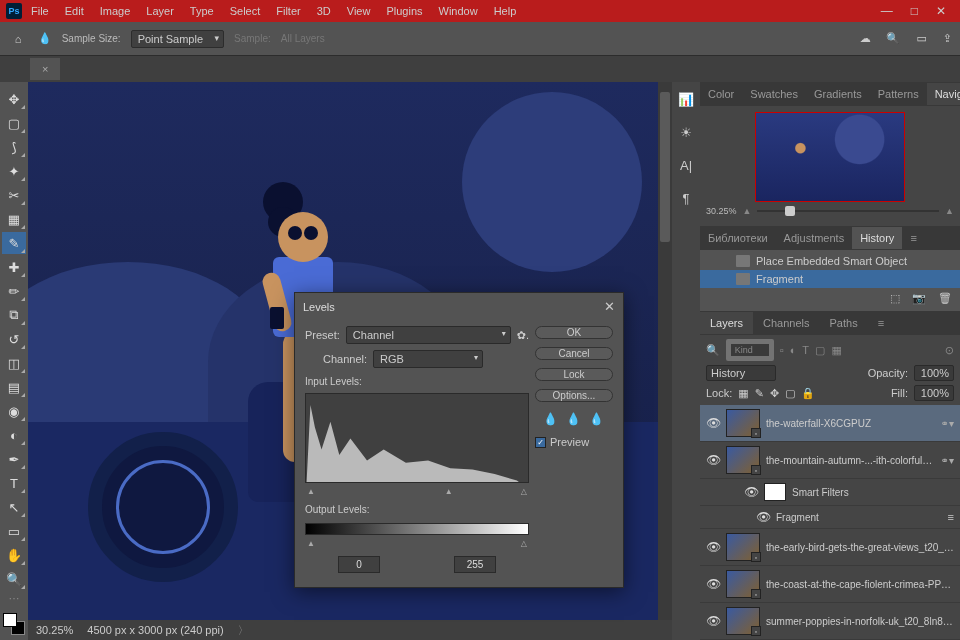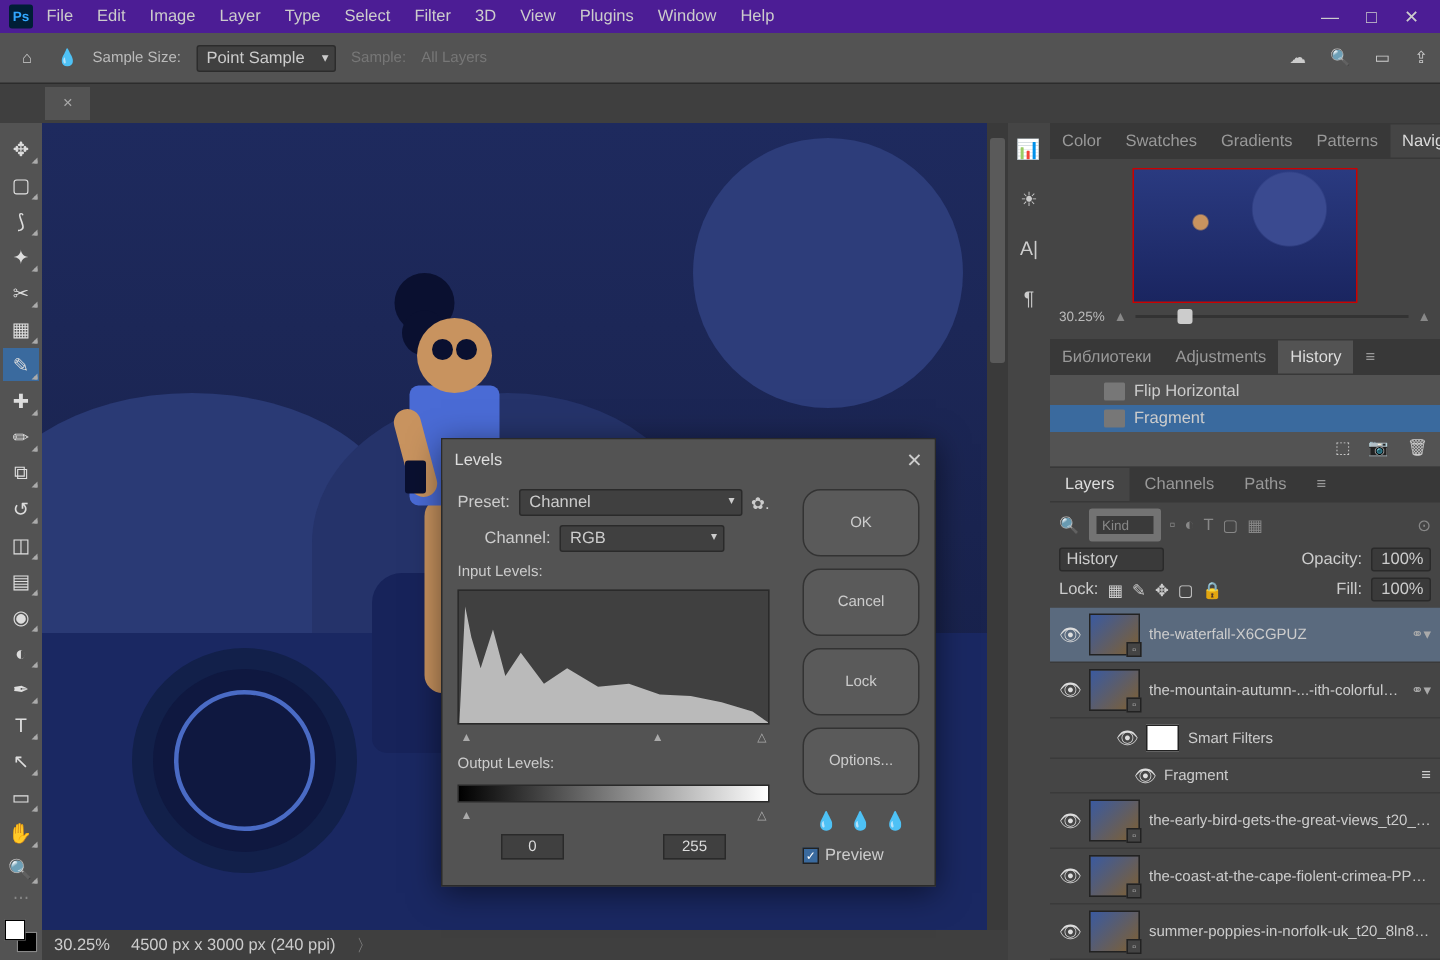--- a/index.html
+++ b/index.html
@@ -1,17 +1,17 @@
 <!DOCTYPE html>
 <html><head>
 <meta charset="utf-8">
 <style>
 *{margin:0;padding:0;box-sizing:border-box;font-family:"Segoe UI",Tahoma,sans-serif;font-size:11px;color:#ccc;user-select:none}
 body{background:#111;width:960px;height:640px;overflow:hidden;position:relative}
-.menubar{height:22px;background:#4c1d95;display:flex;align-items:center;padding:0 6px;gap:2px}
+.menubar{height:22px;background:#b91c1c;display:flex;align-items:center;padding:0 6px;gap:2px}
 .menubar .ps{width:16px;height:16px;background:#001e36;color:#31a8ff;font-weight:bold;display:flex;align-items:center;justify-content:center;border-radius:2px;font-size:9px}
 .menubar .mi{padding:3px 7px;cursor:pointer}
 .menubar .winbtns{margin-left:auto;display:flex;gap:18px;padding-right:8px}
 .menubar .winbtns span{cursor:pointer;font-size:12px}
 .optbar{height:34px;background:#535353;display:flex;align-items:center;padding:0 8px;gap:10px;border-bottom:1px solid #2c2c2c}
 .optbar .home{width:20px;height:20px;display:flex;align-items:center;justify-content:center}
 .optbar .dd{background:#404040;border:1px solid #2c2c2c;padding:2px 20px 2px 6px;border-radius:2px;position:relative}
 .optbar .dd::after{content:"▾";position:absolute;right:4px;top:2px;font-size:9px}
 .optbar .lbl{color:#bbb;font-size:10px}
 .optbar .lbl.dim{color:#777}
@@ -88,38 +88,38 @@
 .layer .nm{font-size:10px;flex:1;white-space:nowrap;overflow:hidden;text-overflow:ellipsis}
 .layer .link{font-size:10px;color:#aaa}
 .layer.sub{padding-left:44px}
 .layer.sub .th{width:22px;height:18px;background:#fff}
 .layer.fx{padding-left:56px;font-size:9px;color:#bbb}
 
 .levels{position:absolute;left:294px;top:292px;width:330px;background:#535353;border:1px solid #2a2a2a;box-shadow:0 4px 20px rgba(0,0,0,0.5);z-index:10}
 .levels .tb{display:flex;align-items:center;padding:6px 8px;background:#535353}
 .levels .tb .ttl{font-size:11px;color:#ddd}
 .levels .tb .x{margin-left:auto;cursor:pointer;font-size:13px}
-.levels .body{display:flex;padding:6px 10px 14px;gap:22px}
+.levels .body{display:flex;padding:6px 10px 14px;gap:6px}
 .levels .left{flex:1;display:flex;flex-direction:column;gap:6px}
 .levels .row{display:flex;align-items:center;gap:6px;font-size:10px}
 .levels .row .sel{flex:1;background:#404040;border:1px solid #2a2a2a;padding:2px 16px 2px 6px;border-radius:2px;position:relative}
 .levels .row .sel::after{content:"▾";position:absolute;right:4px;top:2px;font-size:8px}
 .levels .row .gear{font-size:11px}
 .levels .lbl{font-size:10px;color:#ccc;margin-top:2px}
 .levels .histo{height:90px;background:#404040;border:1px solid #2a2a2a;position:relative;overflow:hidden}
 .levels .histo svg{position:absolute;inset:0}
 .levels .tris{display:flex;justify-content:space-between;padding:0 2px;margin-top:-2px}
 .levels .tris span{font-size:8px;color:#aaa}
 .levels .tris .mid{color:#aaa}
 .levels .vals{display:flex;justify-content:space-between;gap:8px;margin-top:2px}
 .levels .vals input{width:42px;background:#404040;border:1px solid #2a2a2a;color:#ddd;text-align:center;font-size:10px;padding:2px}
 .levels .vals input.hl{background:#3a6a9e;border-color:#5a8abe;color:#fff}
 .levels .grad{height:12px;background:linear-gradient(90deg,#000,#fff);border:1px solid #2a2a2a;margin-top:2px}
 .levels .right{width:78px;display:flex;flex-direction:column;gap:8px;align-items:stretch}
-.levels .btn{background:#5a5a5a;border:1px solid #333;border-radius:12px;padding:16px 0;text-align:center;font-size:10px;cursor:pointer}
+.levels .btn{background:#5a5a5a;border:1px solid #333;border-radius:12px;padding:0 0;text-align:center;font-size:10px;cursor:pointer}
 .levels .eyes{display:flex;gap:8px;justify-content:center;margin-top:2px}
 .levels .eyes span{font-size:12px;color:#ccc}
 .levels .prev{display:flex;align-items:center;gap:4px;font-size:10px;margin-top:2px}
 .levels .prev .cb{width:11px;height:11px;background:#3a6a9e;border:1px solid #222;display:flex;align-items:center;justify-content:center;font-size:8px;color:#fff}
 .scroll{position:absolute;right:0;top:0;bottom:20px;width:14px;background:#3a3a3a}
 .scroll .th{position:absolute;top:10px;left:2px;right:2px;height:150px;background:#5a5a5a;border-radius:2px}
 </style>
 </head>
 <body>
 
@@ -259,21 +259,21 @@
 
     <div class="ptabs2">
       <span>Библиотеки</span>
       <span>Adjustments</span>
       <span class="on">History</span>
       <span class="menu">≡</span>
     </div>
     <div class="hist">
       <div class="hi">
           <div class="ico"></div>
-          <span>Flip Horizontal</span>
+          <span>Place Embedded Smart Object</span>
         </div>
       <div class="hi sel">
           <div class="ico"></div>
           <span>Fragment</span>
         </div>
       <div class="ft">
         <span>⬚</span>
         <span>📷</span>
         <span>🗑</span>
       </div>

